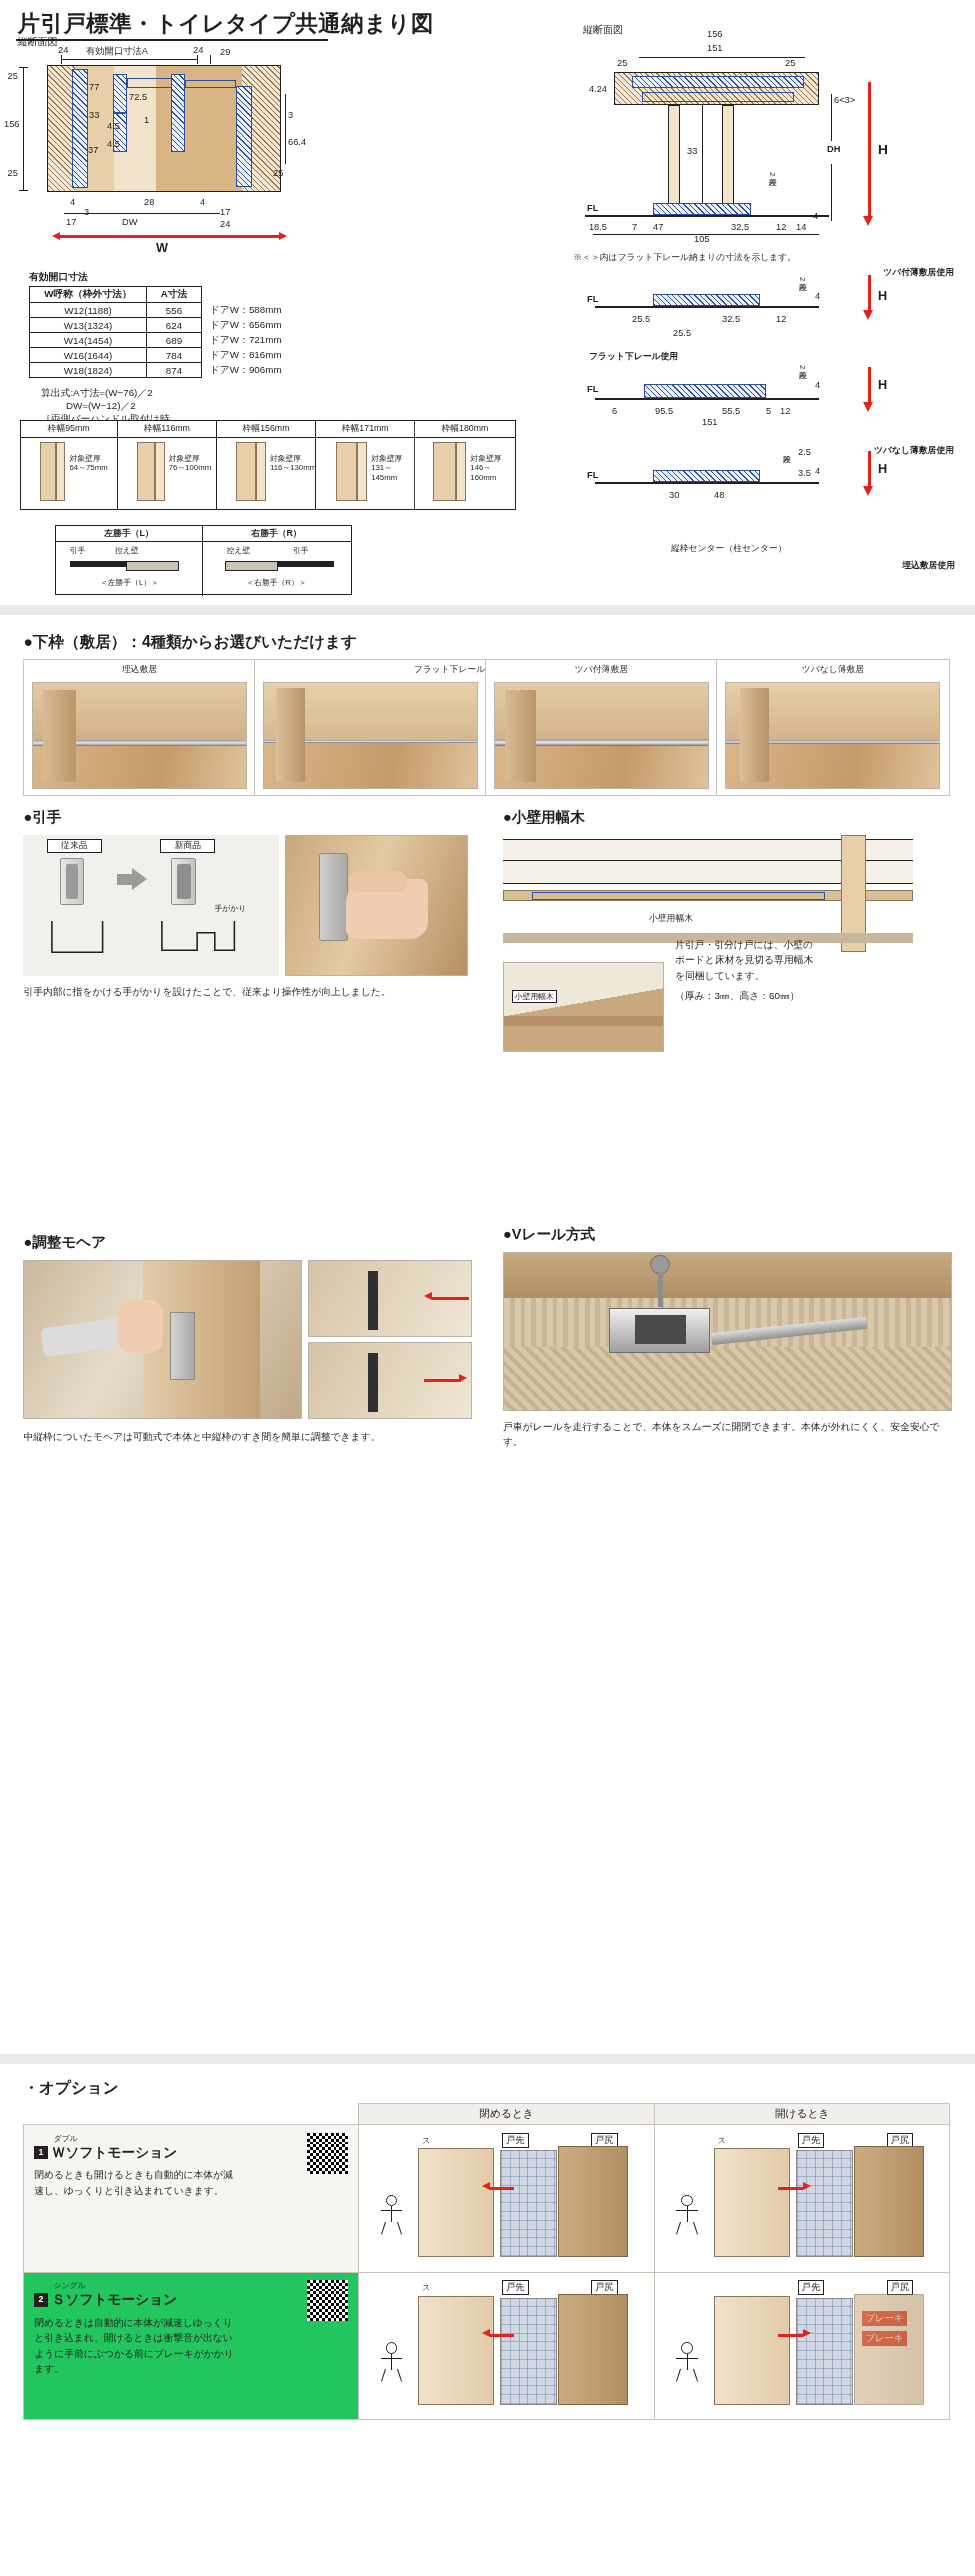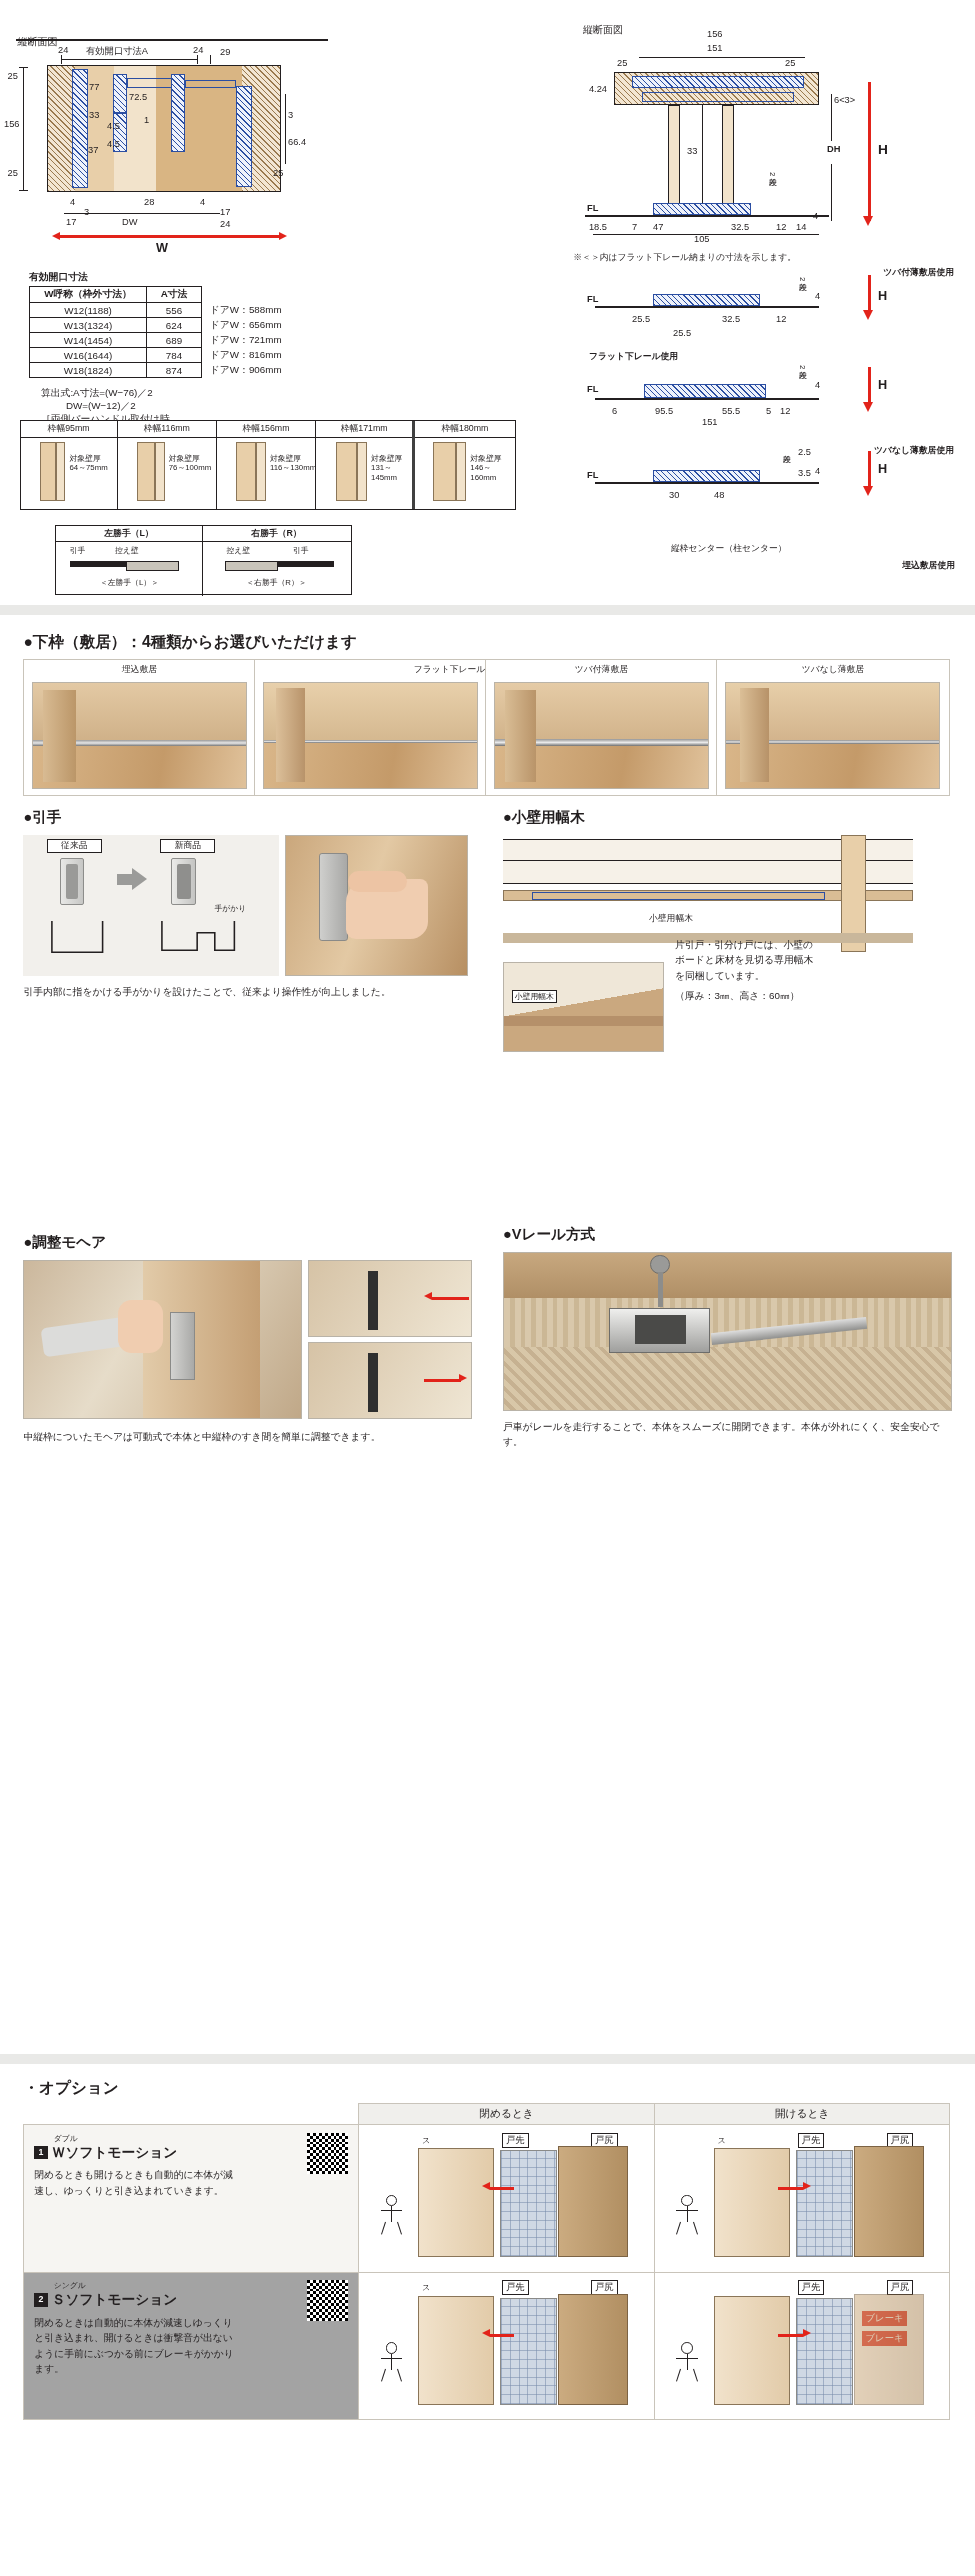--- a/index.html
+++ b/index.html
@@ -125,20 +125,21 @@
   .tag {
     border:1px solid #231f20; background:#fff; font-size:9.3px; padding:0 2.9px; display:inline-block;
   }
   .dim-line { position:absolute; background:#231f20; }
 </style>
 </head>
 <body>
 
 <div class="page">
 
+  <div class="abs ttl-main" style="left:17.6px; top:7.8px;">片引戸標準・トイレタイプ共通納まり図</div>
   <div class="abs" style="left:15.6px; top:39px; width:312px; height:2px; background:#231f20;"></div>
 
   <div id="topsec">
 
     <div class="abs label-jud" style="left:17.6px; top:35px;">縦断面図</div>
     <div class="abs label-jud" style="left:583px; top:23.4px;">縦断面図</div>
 
     <div class="abs" style="left:29px; top:51px; width:317px; height:195px;">
 
       <div class="abs dim-t" style="left:29px; top:-5.9px;">24</div>
@@ -272,21 +273,21 @@
         </div>
         <div style="width:100px; border-right:1px solid #231f20; position:relative;">
           <div class="xsmall c" style="padding:2px 0; border-bottom:1px solid #231f20;">枠幅156mm</div>
           <div class="abs wood" style="left:19.5px; top:21.5px; width:19.5px; height:59px; border:1px solid #8a7558;"></div>
           <div class="abs wood3" style="left:39px; top:21.5px; width:9.8px; height:59px; border:1px solid #8a7558;"></div>
           <div class="abs tiny" style="left:53px; top:33px; width:47px; line-height:1.2;">
             <span>対象壁厚</span><br>
             <span>116～130mm</span>
           </div>
         </div>
-        <div style="width:100px; border-right:3px solid #404040; position:relative;">
+        <div style="width:100px; border-right:1px solid #404040; position:relative;">
           <div class="xsmall c" style="padding:2px 0; border-bottom:1px solid #231f20;">枠幅171mm</div>
           <div class="abs wood" style="left:19.5px; top:21.5px; width:21.5px; height:59px; border:1px solid #8a7558;"></div>
           <div class="abs wood3" style="left:41px; top:21.5px; width:9.8px; height:59px; border:1px solid #8a7558;"></div>
           <div class="abs tiny" style="left:55px; top:33px; width:45px; line-height:1.2;">
             <span>対象壁厚</span><br>
             <span>131～145mm</span>
           </div>
         </div>
         <div style="width:100px; position:relative;">
           <div class="xsmall c" style="padding:2px 0; border-bottom:1px solid #231f20;">枠幅180mm</div>
@@ -633,21 +634,21 @@
               <div class="tag" style="position:absolute; left:226px; top:2px;">戸尻</div>
               <div class="glassgrid" style="position:absolute; left:135px; top:19.5px; width:57px; height:107px; border:1px solid #8a8a88;"></div>
               <div class="door-dark" style="position:absolute; left:193px; top:15.6px; width:70px; height:111px;"></div>
               <div class="abs redline" style="left:117px; top:56px; width:25px; height:2.9px;"></div>
               <div class="arrow-red-r" style="left:142px; top:51px;"></div>
             </div>
           </td>
         </tr>
 
         <tr>
-          <td style="padding:7.8px 9.8px; background:#a3a3a3;">
+          <td style="padding:7.8px 9.8px; background:#22c55e;">
             <div style="display:flex; align-items:flex-start;">
               <div style="flex:1;">
                 <div class="tiny" style="margin-left:19.5px;">シングル</div>
                 <div style="font-size:13.7px; font-weight:bold;">
                   <span class="badge-num">2</span><span>Ｓソフトモーション</span>
                 </div>
                 <div class="small" style="margin-top:5.9px; width:200px; line-height:1.55;">閉めるときは自動的に本体が減速しゆっくりと引き込まれ、開けるときは衝撃音が出ないように手前にぶつかる前にブレーキがかかります。</div>
               </div>
               <div class="qr"></div>
             </div>

